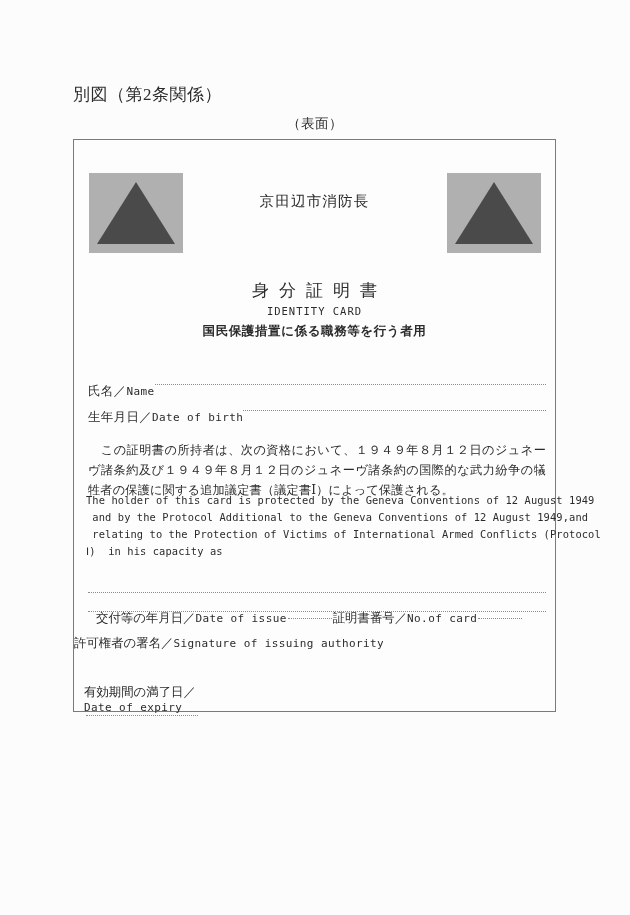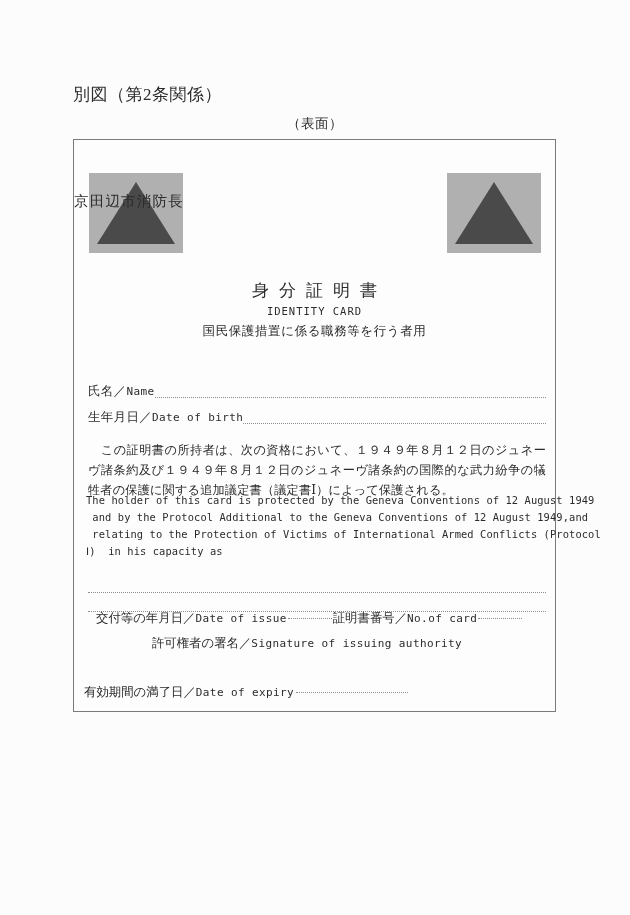--- a/index.html
+++ b/index.html
@@ -64,20 +64,21 @@
   }
   .emblem-left  { left: 15px; }
   .emblem-right { right: 14px; }
   .emblem svg { display: block; width: 100%; height: 100%; }
 
   .authority {
     position: absolute;
     top: 52px;
     left: 0;
     width: 100%;
+    text-align: center;
     font-size: 14.5px;
     letter-spacing: 1.2px;
   }
 
   
   .title-block {
     position: absolute;
     top: 139px;
     left: 0;
     width: 100%;
@@ -93,20 +94,21 @@
     font-size: 10.5px;
     letter-spacing: 1px;
     margin-top: 3px;
   }
   .subtitle-block {
     position: absolute;
     top: 183px;
     left: 0;
     width: 100%;
     text-align: center;
+    font-weight: bold;
   }
   .subtitle-ja {
     font-size: 12.5px;
     letter-spacing: 0.6px;
   }
   .subtitle-en {
     font-family: "DejaVu Sans Mono", "Liberation Mono", monospace;
     font-size: 10.5px;
     letter-spacing: 0.6px;
     margin-top: 4px;
@@ -114,21 +116,20 @@
 
   
   .fields {
     position: absolute;
     top: 243px;
     left: 14px;
     right: 9px;
   }
   .field-row {
     display: flex;
-    align-items: flex-end;
     margin-bottom: 9px;
     font-size: 12.5px;
   }
   .field-label {
     white-space: nowrap;
     letter-spacing: 0.3px;
   }
   .field-label .en {
     font-family: "DejaVu Sans Mono", "Liberation Mono", monospace;
     font-size: 11px;
@@ -197,38 +198,39 @@
     border-bottom: 1px dotted #8c8c8c;
     height: 1px;
     margin: 0 1px 2px 1px;
     flex: 0 0 auto;
   }
   .signature-row {
     position: absolute;
     top: 495px;
     left: 0;
     right: 15px;
-    text-align: center;
+    text-align: left;
     font-size: 12.4px;
   }
   .signature-row .en {
     font-family: "DejaVu Sans Mono", "Liberation Mono", monospace;
     font-size: 11px;
     letter-spacing: 0.4px;
   }
 
   
   .expiry-row {
     position: absolute;
     top: 544px;
     left: 10px;
     right: 9px;
     display: flex;
-    align-items: center;
+    align-items: flex-start;
     font-size: 12.4px;
+    flex-direction: column;
   }
   .expiry-row .en {
     font-family: "DejaVu Sans Mono", "Liberation Mono", monospace;
     font-size: 11px;
     letter-spacing: 0.4px;
   }
   .dots-mid {
     width: 112px;
     border-bottom: 1px dotted #8c8c8c;
     height: 1px;

